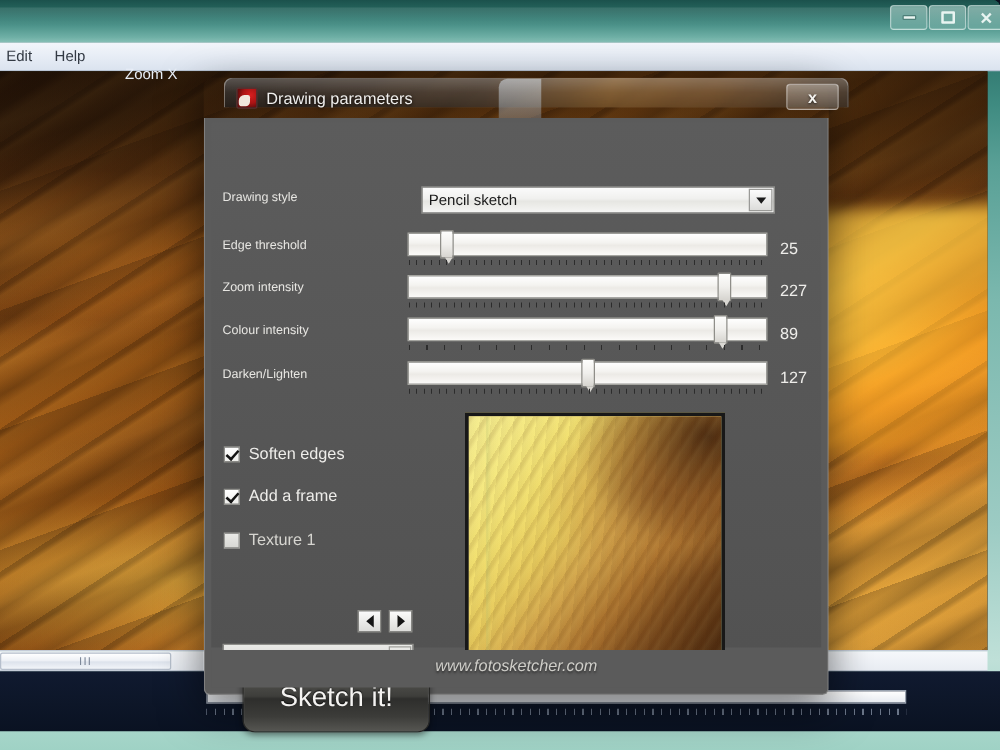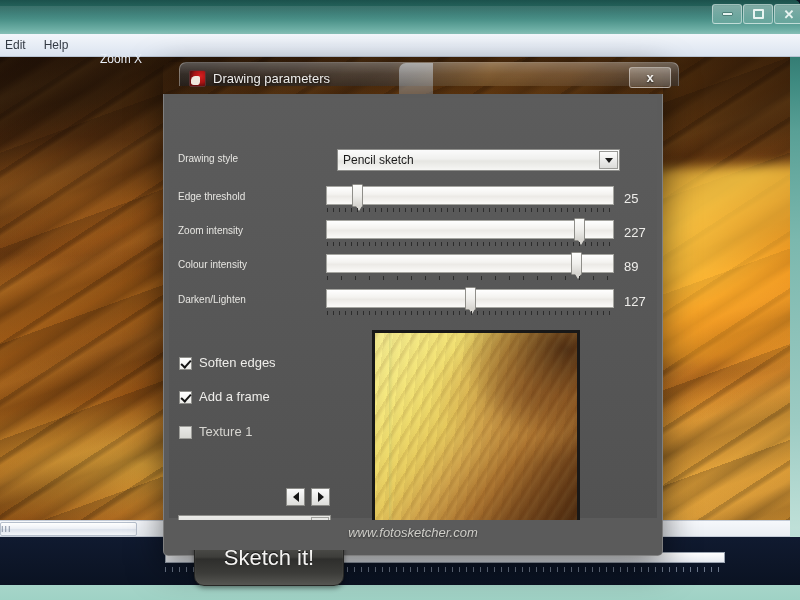--- a/index.html
+++ b/index.html
@@ -173,21 +173,21 @@
     border-top: 1px solid #c4ccd8;
     border-bottom: 1px solid #c4ccd8;
   }
   .hscroll-thumb {
     position: absolute;
     left: 0px; top: 1px;
     width: 137px; height: 14px;
     background: linear-gradient(180deg, #ffffff 0%, #eef1f6 45%, #dde3ec 55%, #f2f5f9 100%);
     border: 1px solid #b6bfcc;
     border-radius: 2px;
-    display: flex; align-items: center; 
+    display: flex; align-items: center; justify-content: center;
   }
   .grip {
     font-size: 9px; color: #7b8698; letter-spacing: 1px; line-height: 1;
   }
 
   
   .bottombar {
     position: absolute;
     left: 0; top: 537px;
     width: 810px; height: 48px;

